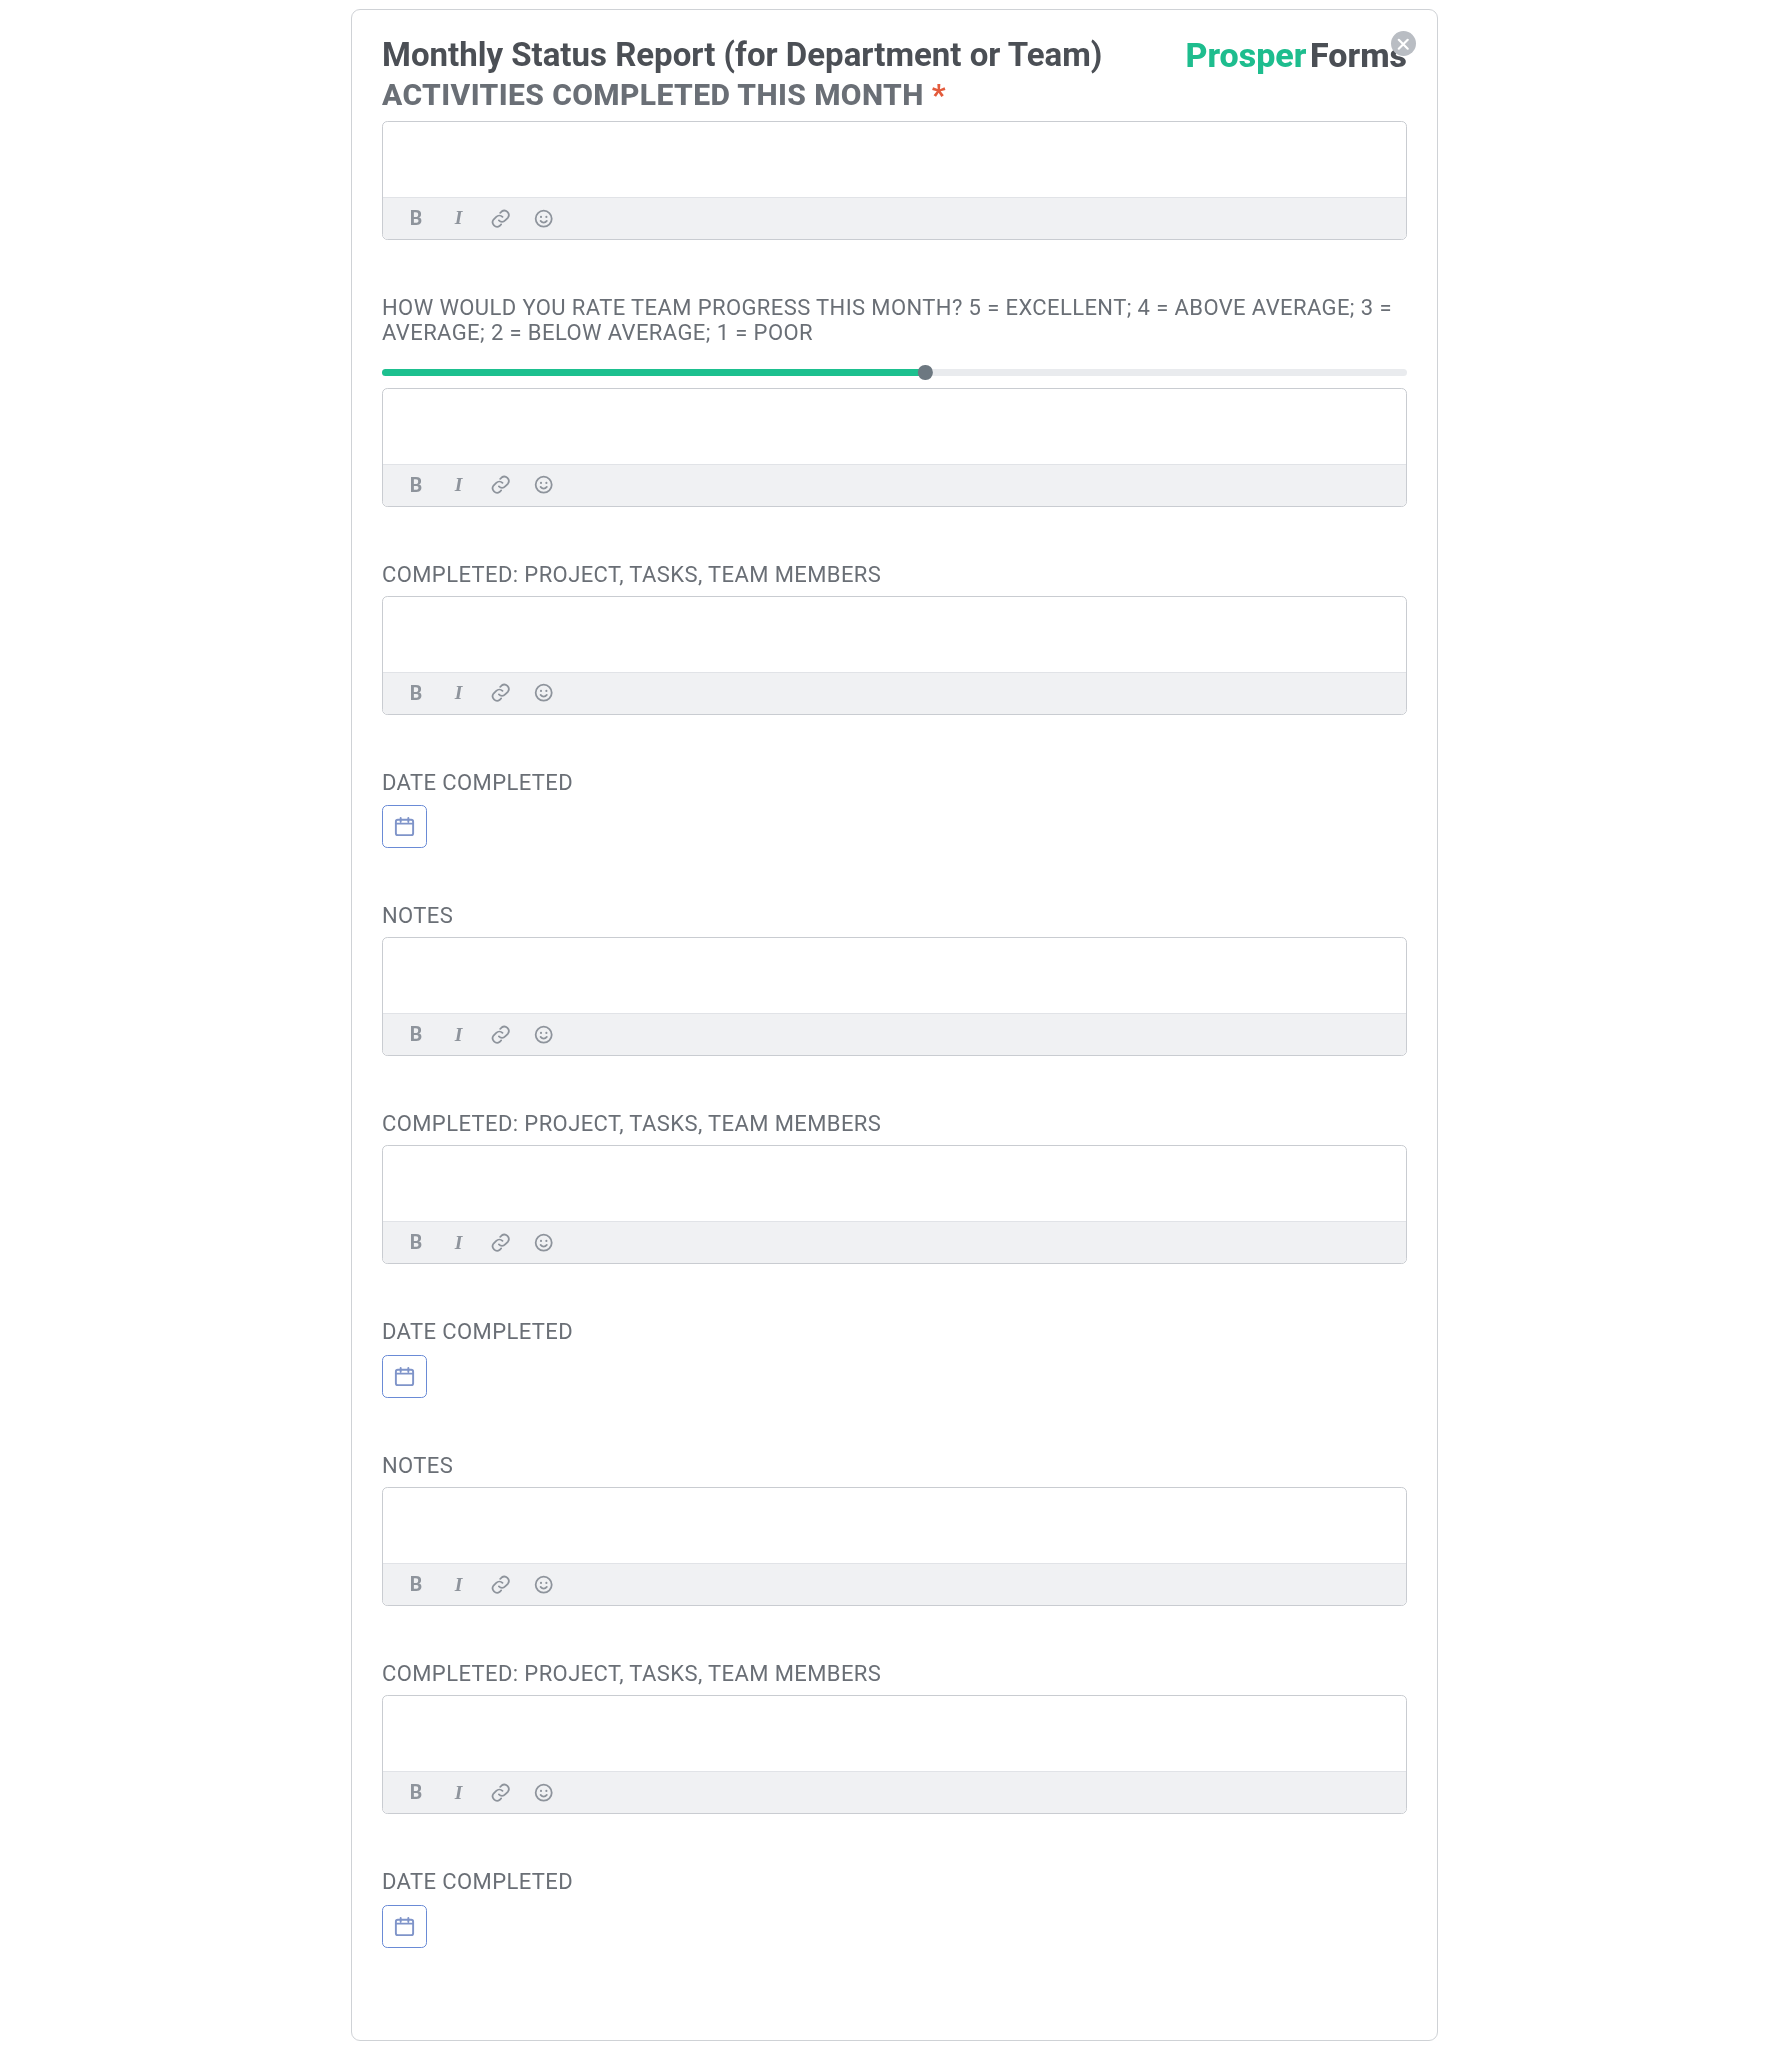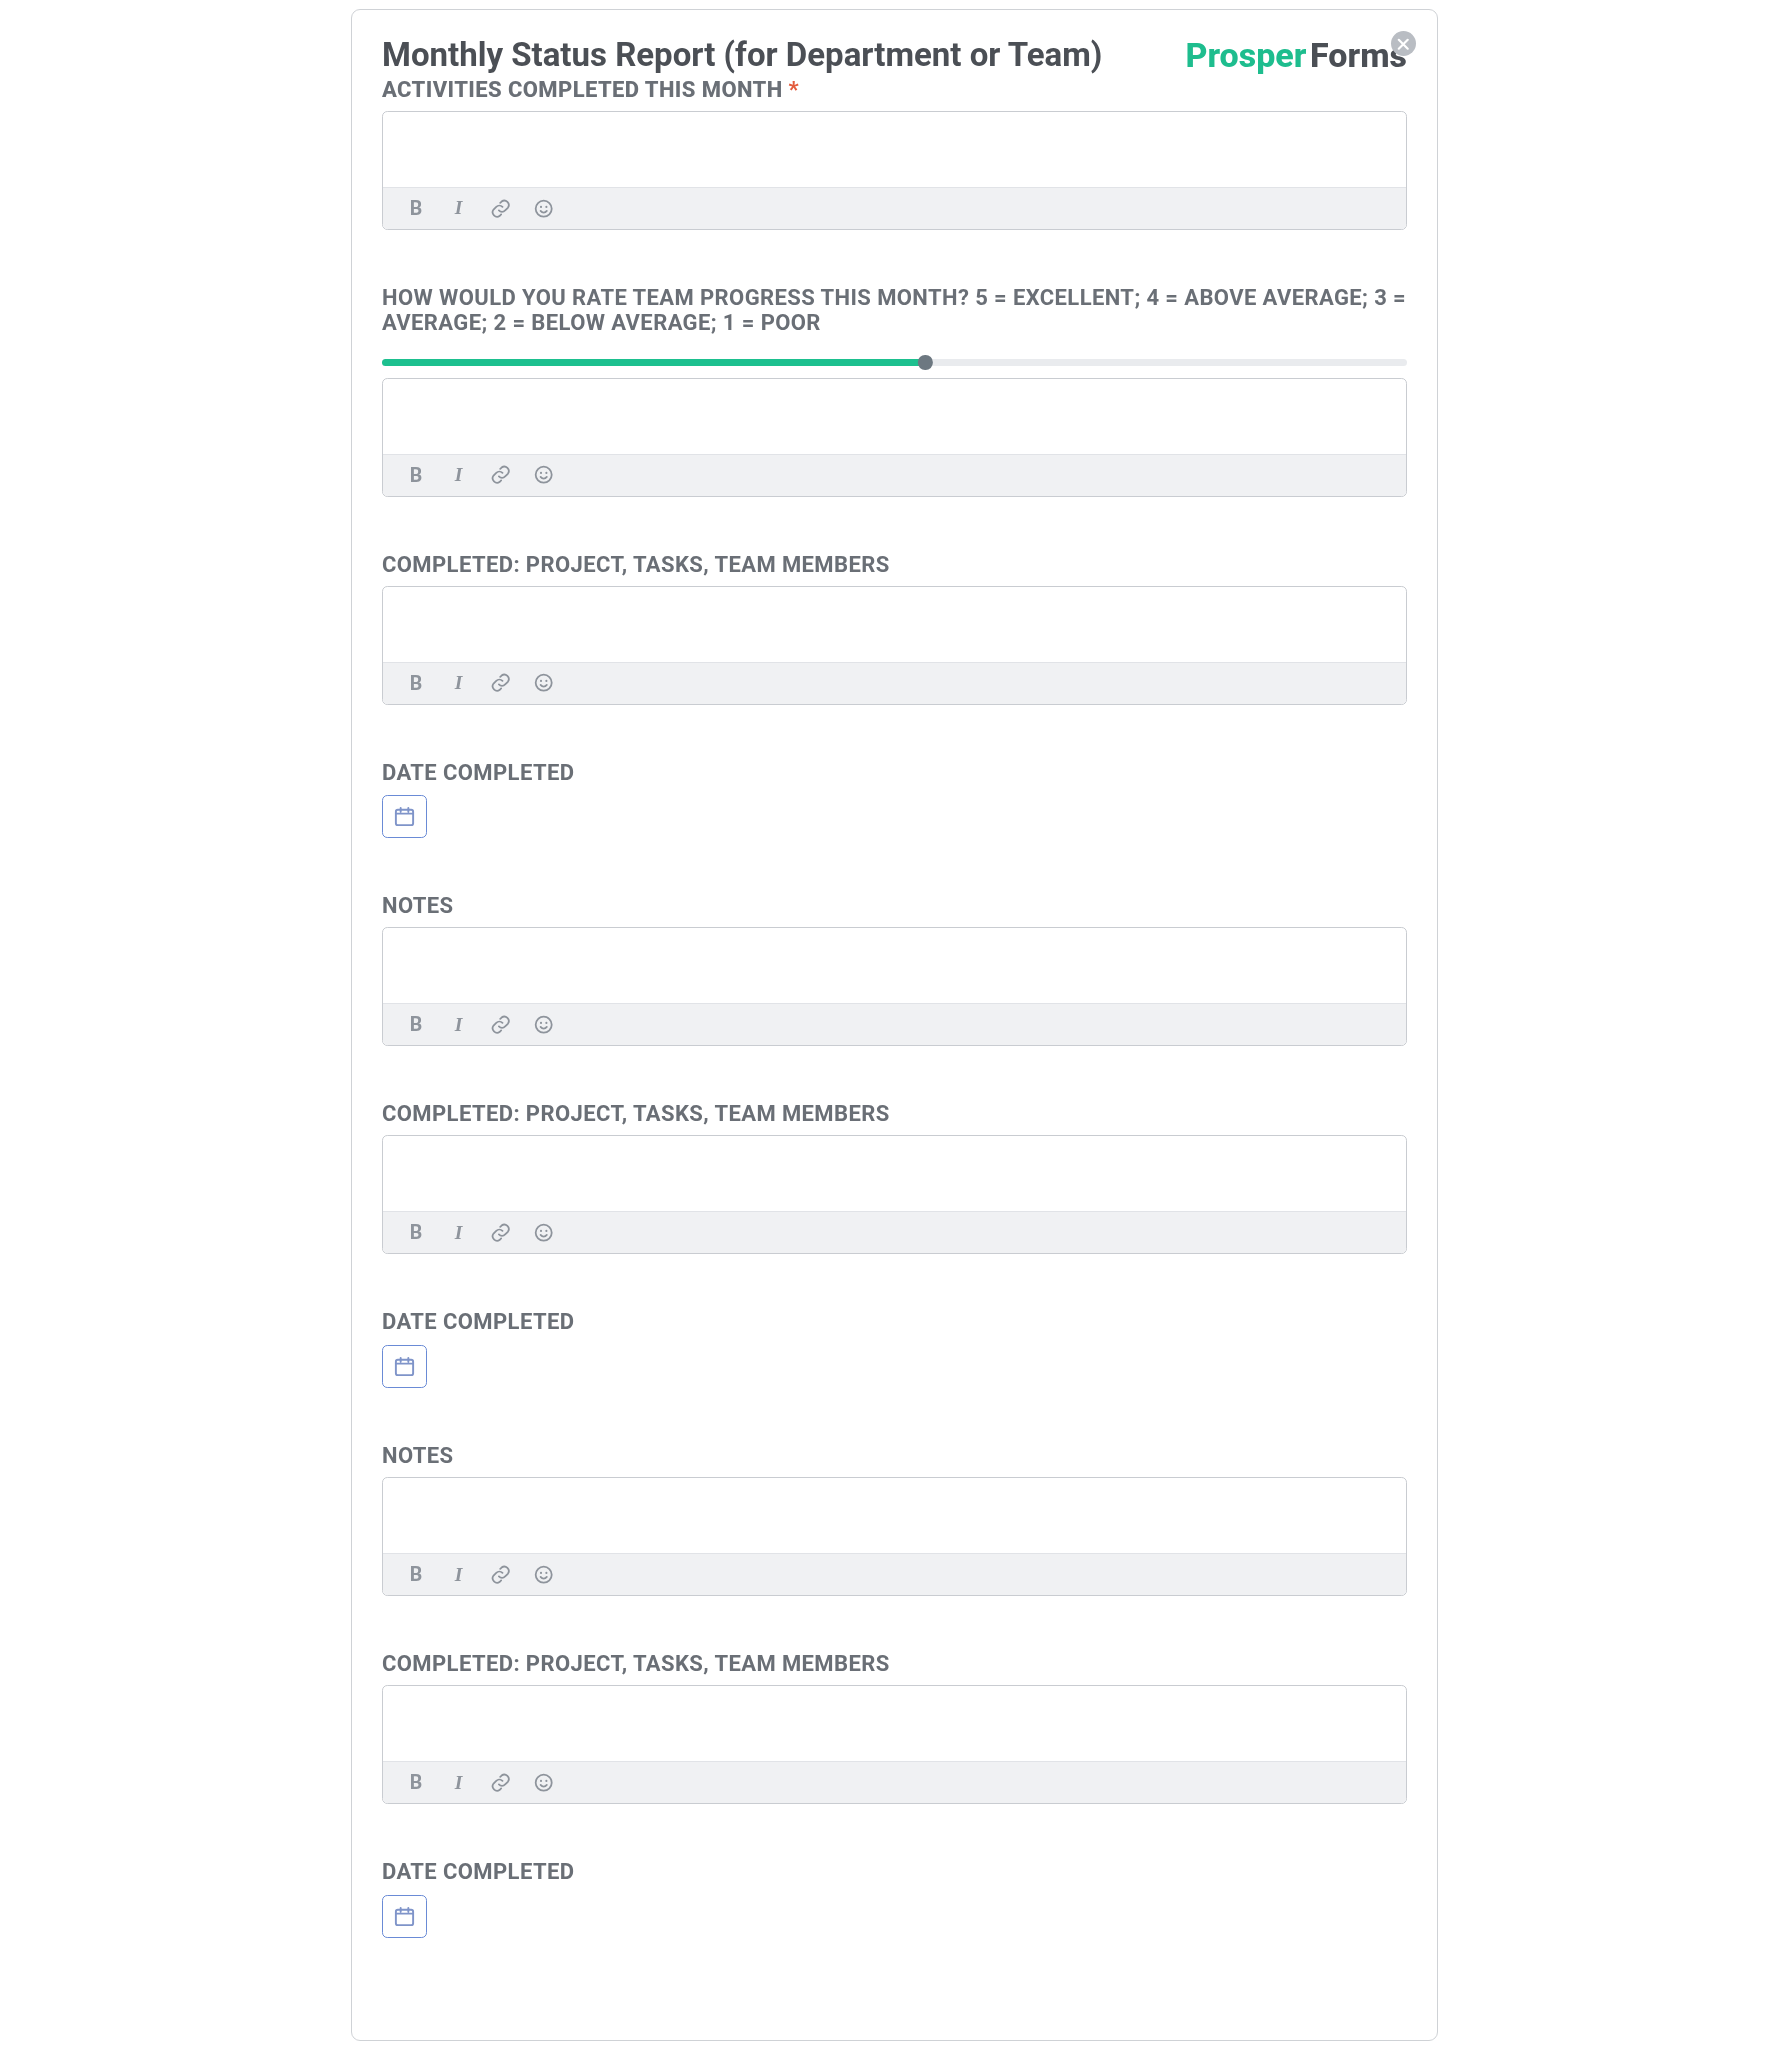--- a/index.html
+++ b/index.html
@@ -47,30 +47,30 @@
     border-radius: 50%;
     background: #b9bdc3;
     display: flex;
     align-items: center;
     justify-content: center;
     cursor: pointer;
   }
   .close-btn svg { width: 12.5px; height: 12.5px; }
 
   .first-label {
-    font-size: 22px;
+    font-size: 30px;
     font-weight: 800;
     color: #6a6f76;
     letter-spacing: 0.4px;
     text-transform: uppercase;
     margin-top: 1.8px;
   }
   .field-label {
     font-size: 22px;
-    font-weight: 700;
+    font-weight: 400;
     color: #6a6f76;
     letter-spacing: 0.4px;
     text-transform: uppercase;
     margin-top: 55px;
   }
   .req { color: #e35b3c; font-weight: 800; }
 
   .rte {
     margin-top: 9px;
     border: 0.9px solid #c9ccd1;

